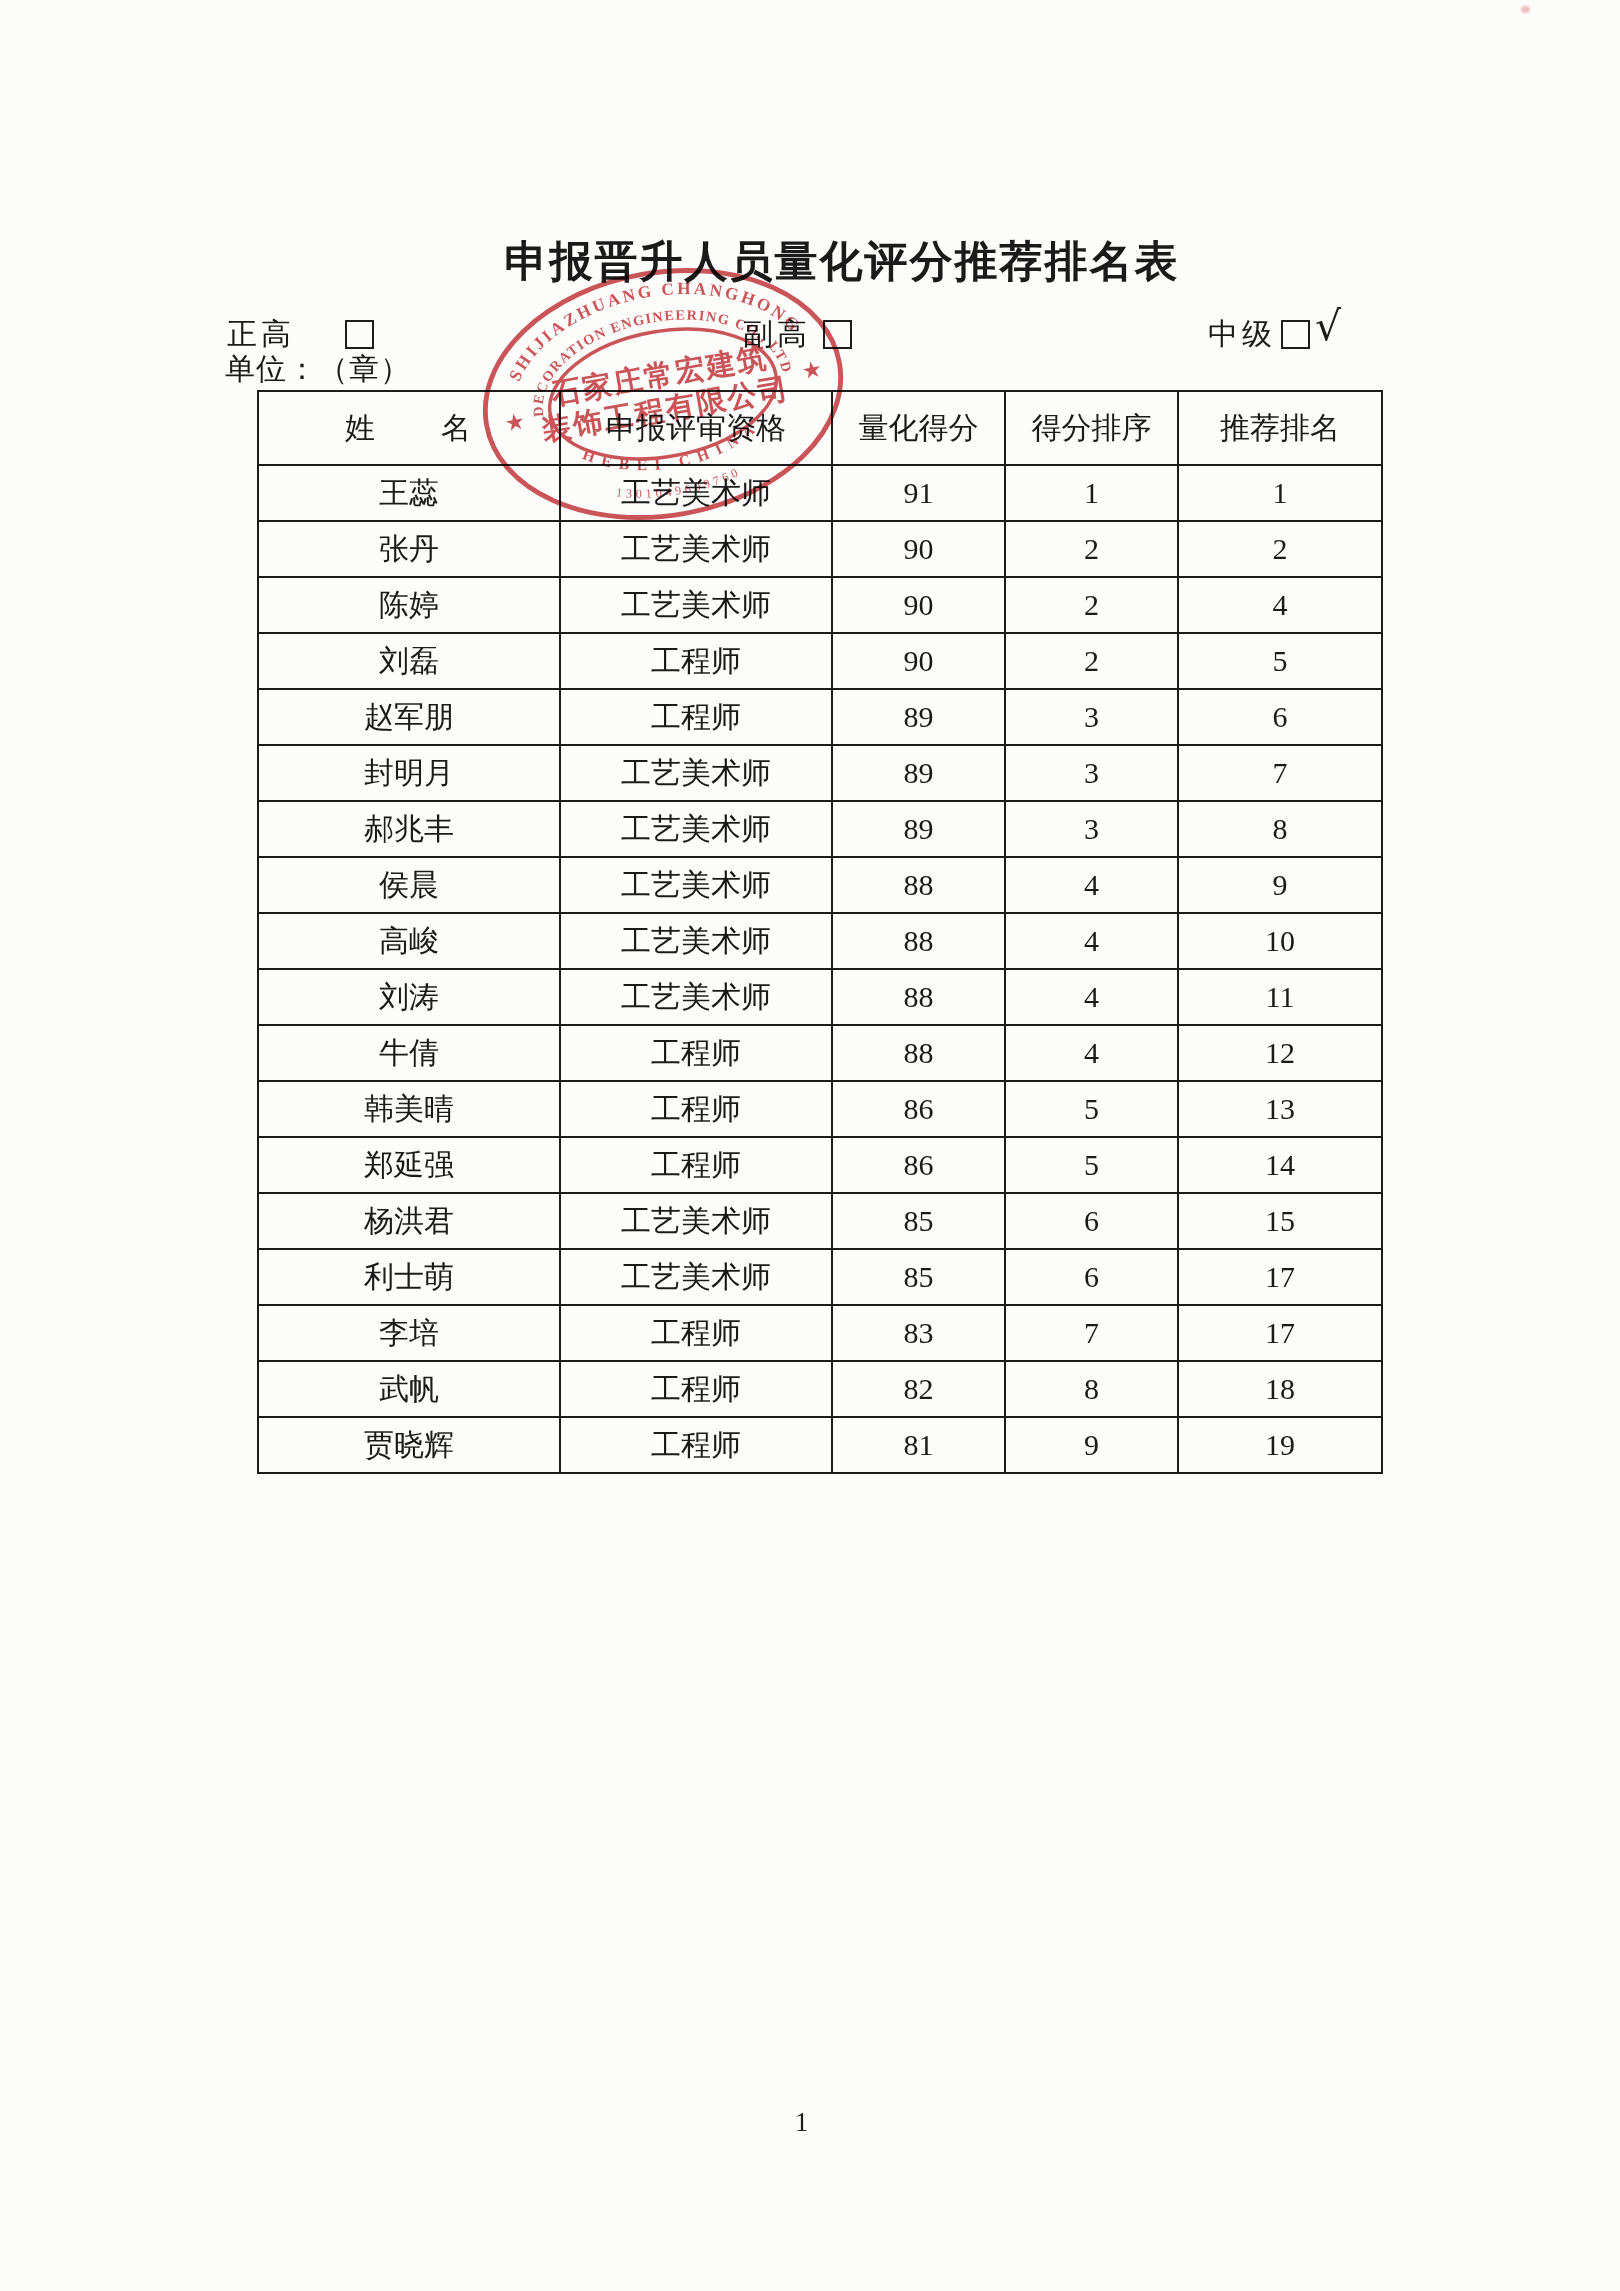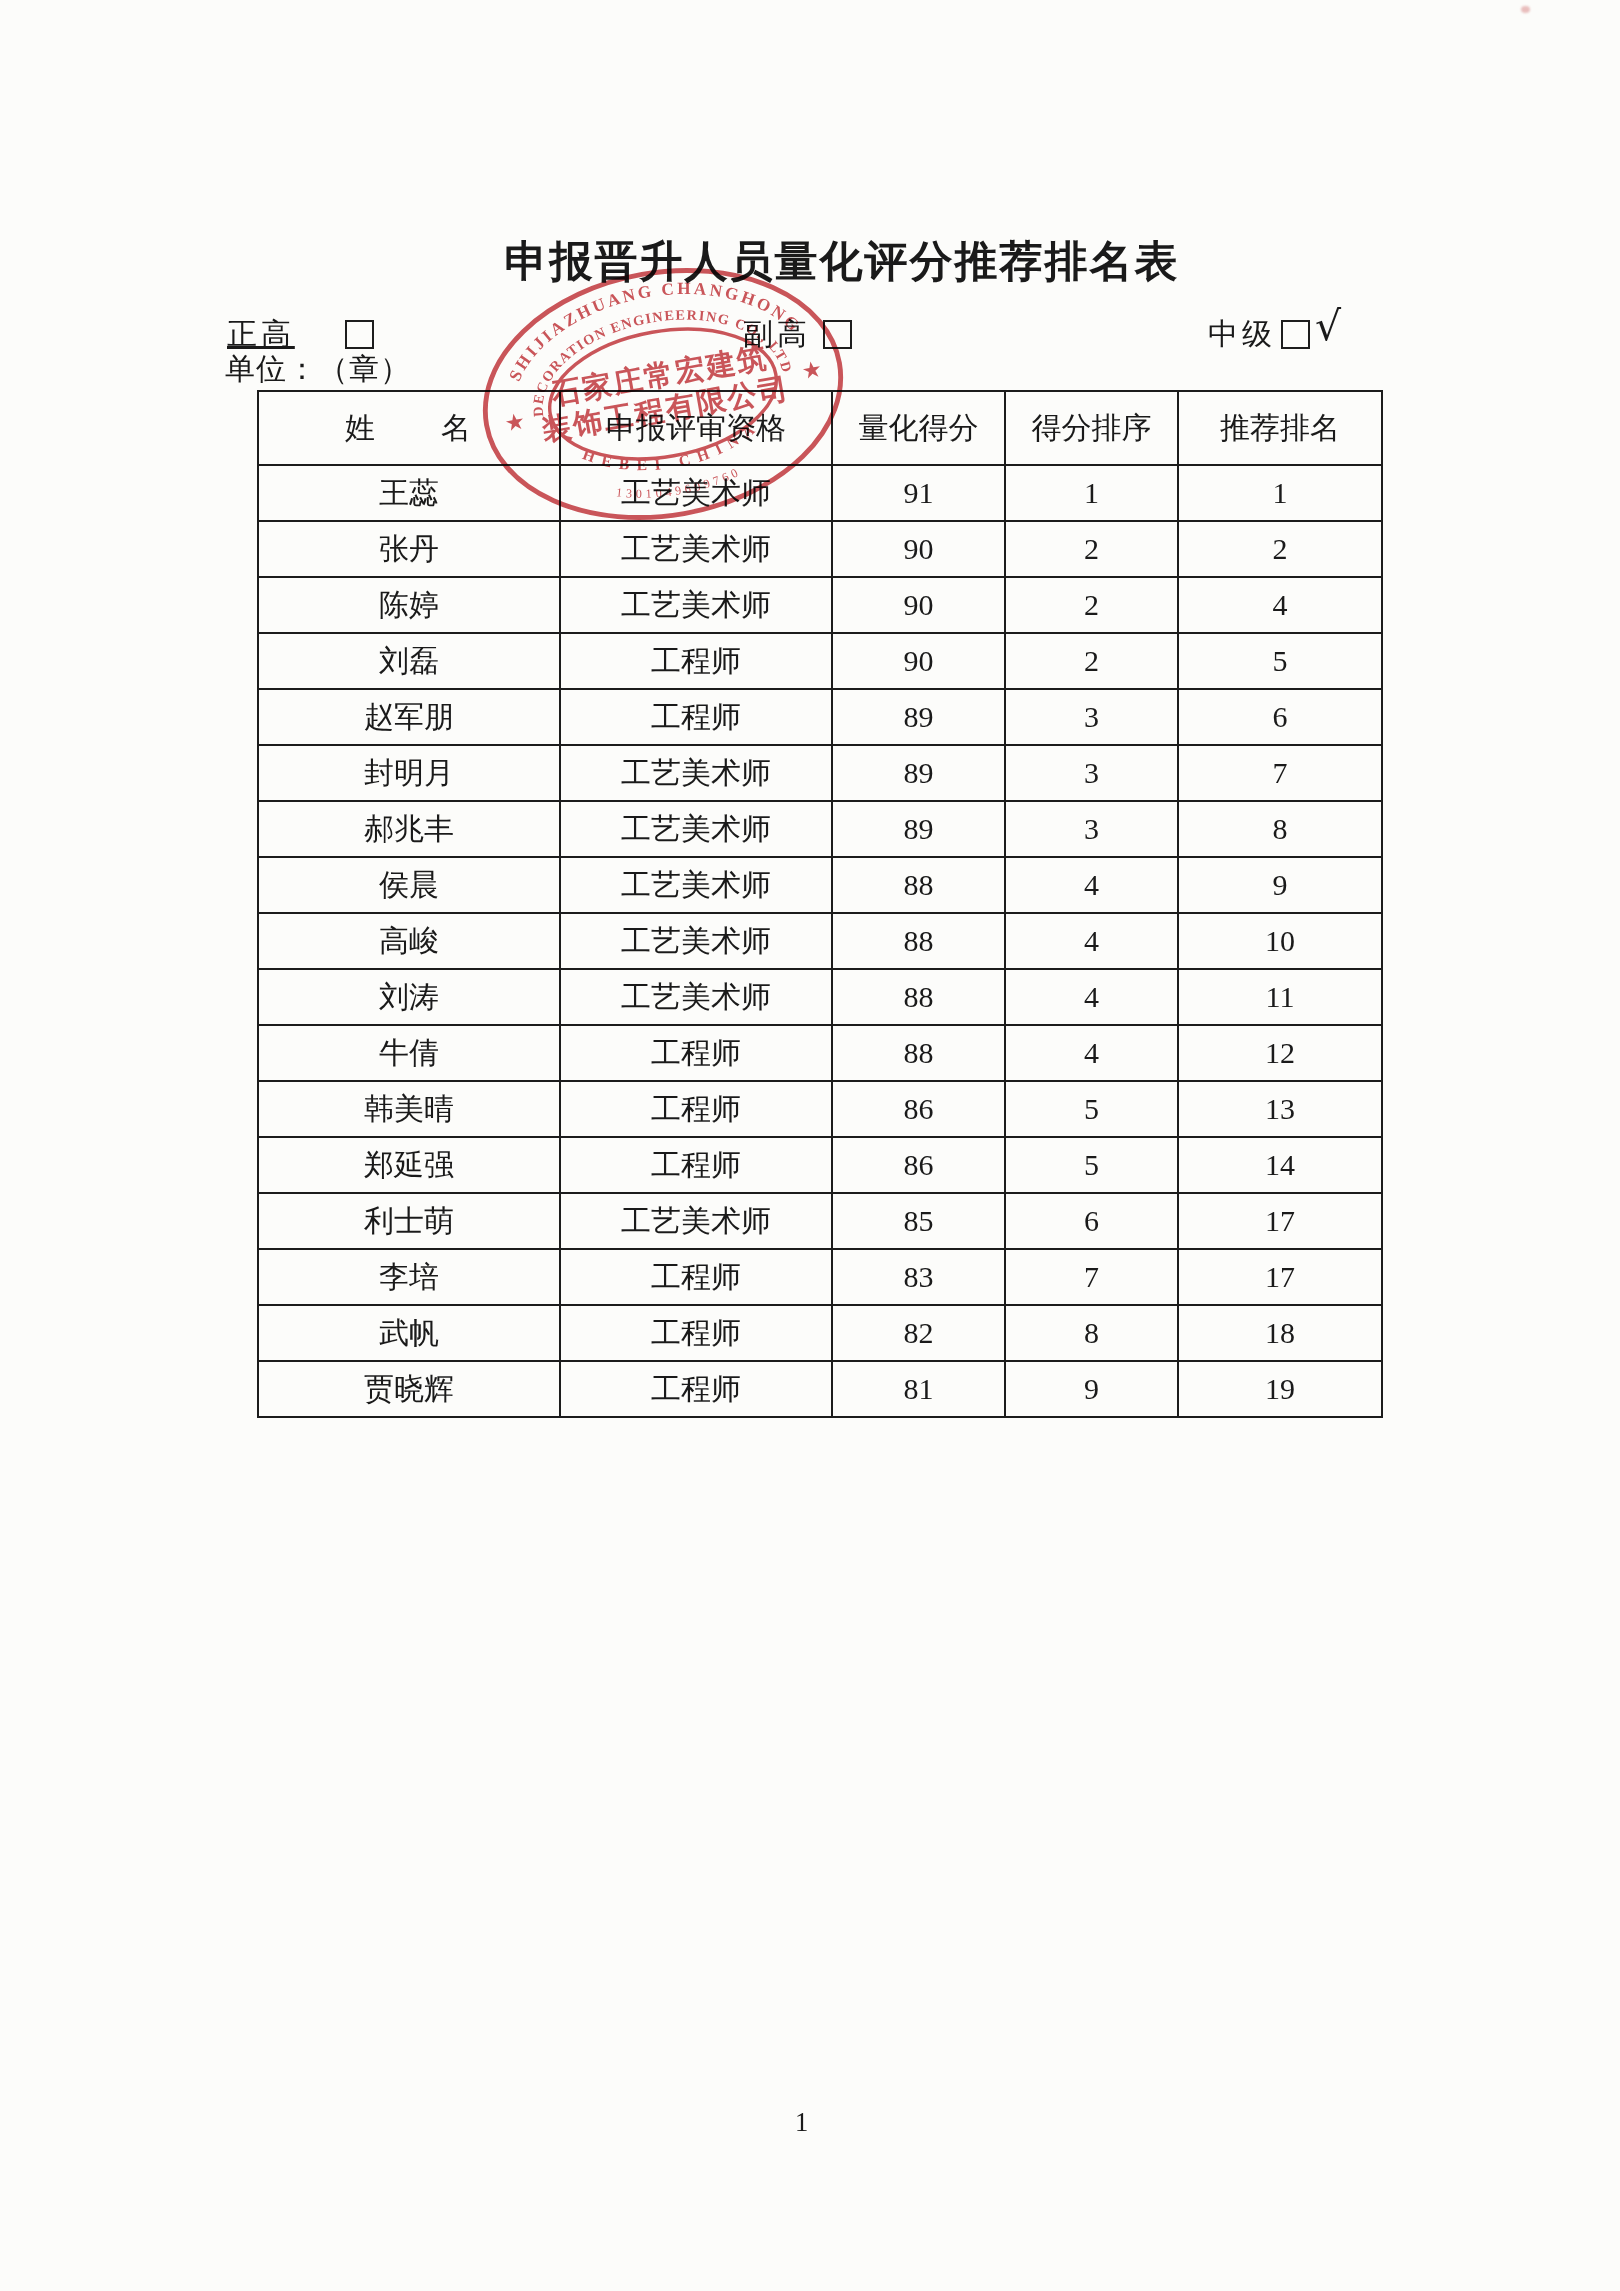--- a/index.html
+++ b/index.html
@@ -69,21 +69,21 @@
   .speck{
     position:absolute;left:1521px;top:5.9px;width:8.8px;height:6.9px;border-radius:50%;
     background:#d98a8a;opacity:.55;filter:blur(1px);
   }
 </style>
 </head>
 <body>
 
 <div class="page-title">申报晋升人员量化评分推荐排名表</div>
 
-<span class="level-label" style="left:227px;text-decoration:underline;">正高</span>
+<span class="level-label" style="left:227px;">正高</span>
 <span class="checkbox" style="left:345px;"></span>
 
 <span class="level-label" style="left:743px;">副高</span>
 <span class="checkbox" style="left:823px;"></span>
 
 <span class="level-label" style="left:1208px;">中级</span>
 <span class="checkbox" style="left:1281px;"></span>
 <span class="checkmark" style="left:1315px;">√</span>
 
 <div class="unit-label">单位：（章）</div>
@@ -205,20 +205,27 @@
   </tr>
 
   <tr>
     <td>郑延强</td>
     <td>工程师</td>
     <td>86</td>
     <td>5</td>
     <td>14</td>
   </tr>
 
+  <tr>
+    <td>杨洪君</td>
+    <td>工艺美术师</td>
+    <td>85</td>
+    <td>6</td>
+    <td>15</td>
+  </tr>
 
   <tr>
     <td>利士萌</td>
     <td>工艺美术师</td>
     <td>85</td>
     <td>6</td>
     <td>17</td>
   </tr>
 
   <tr>

